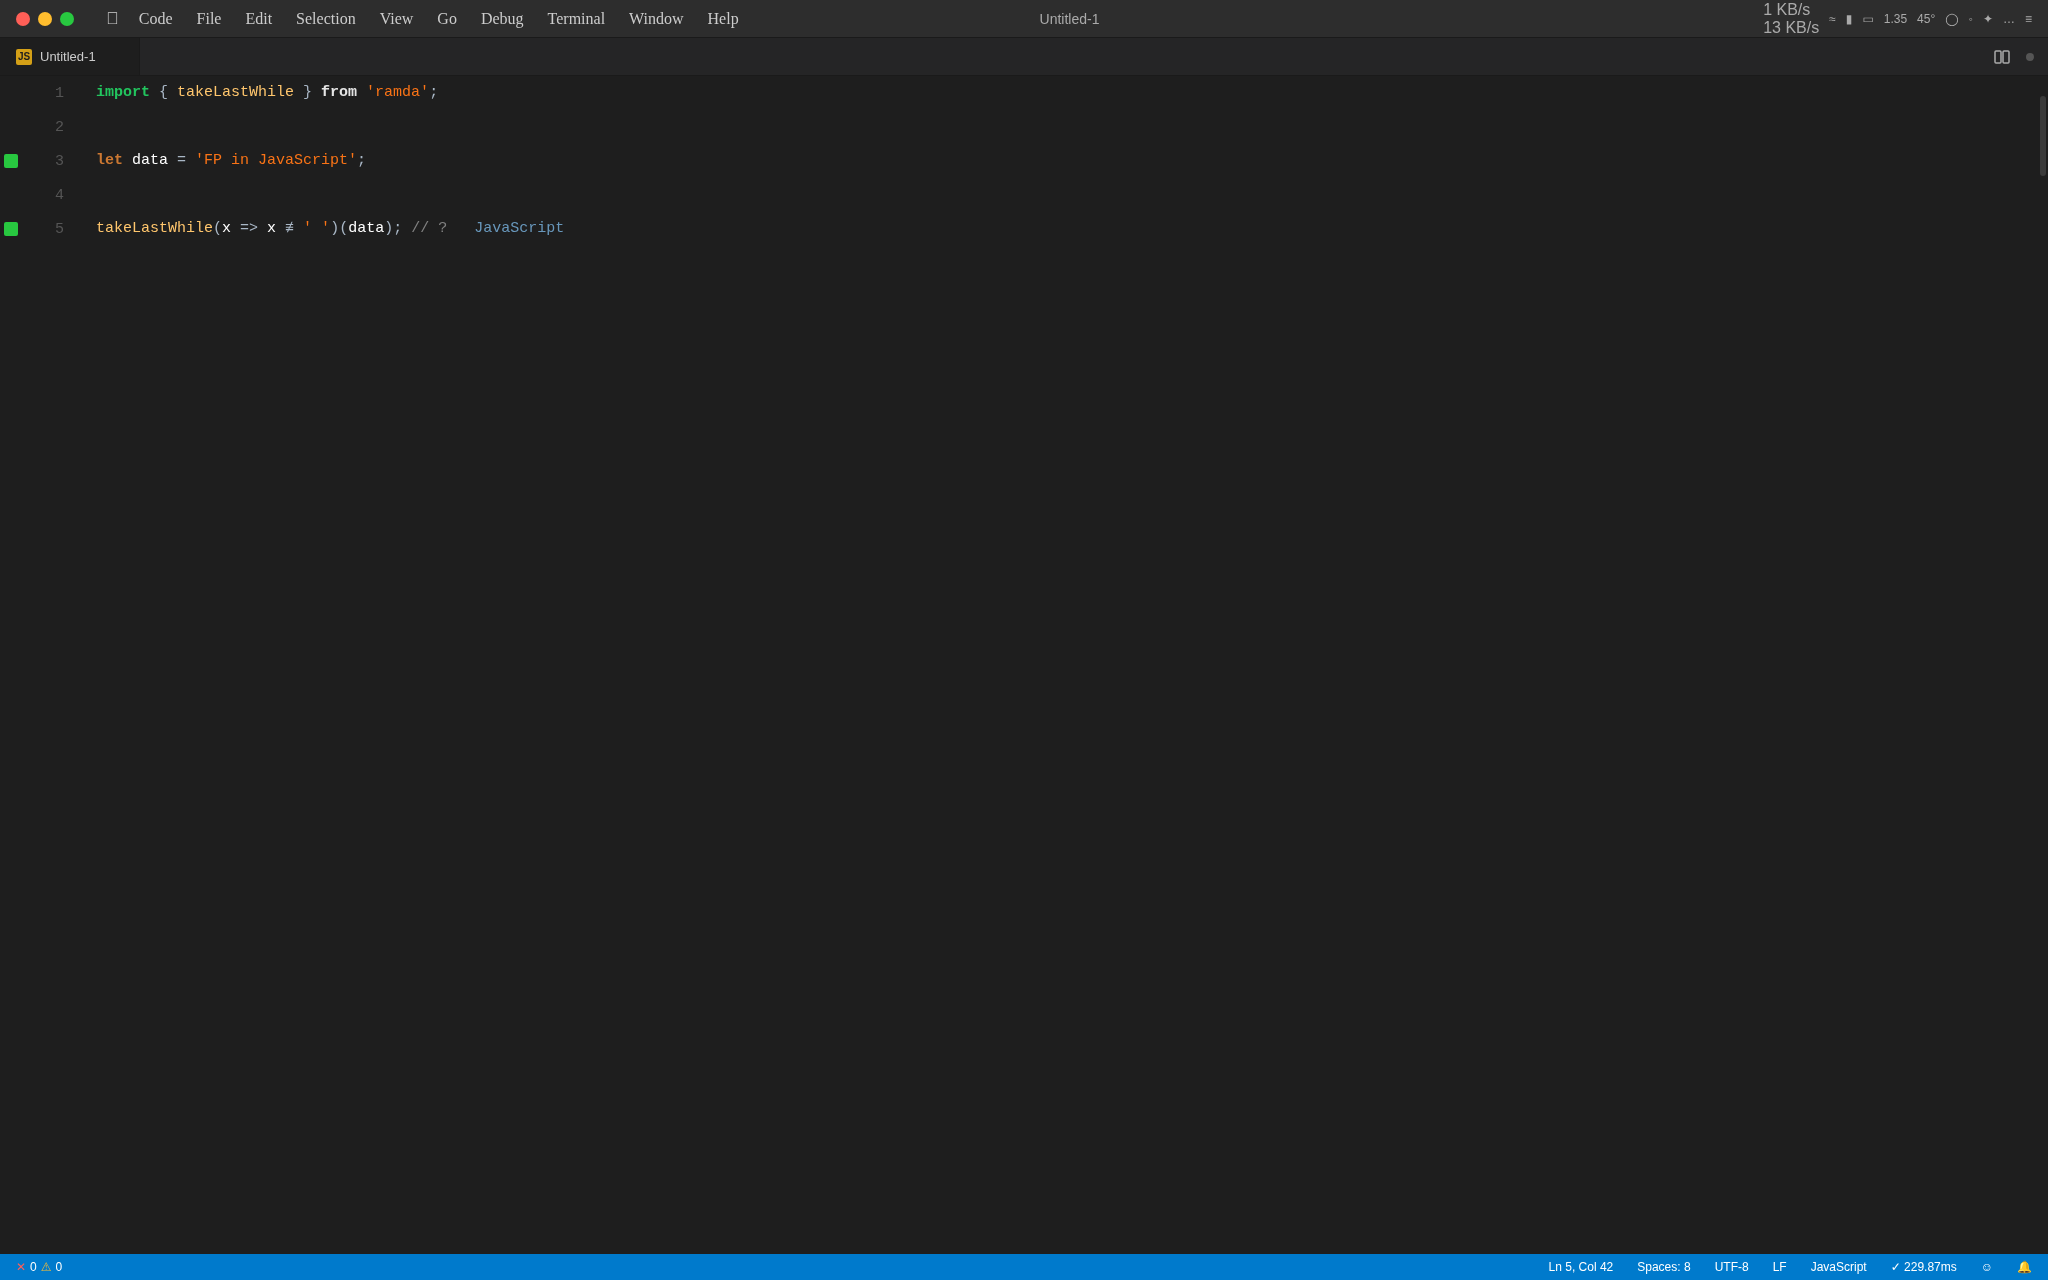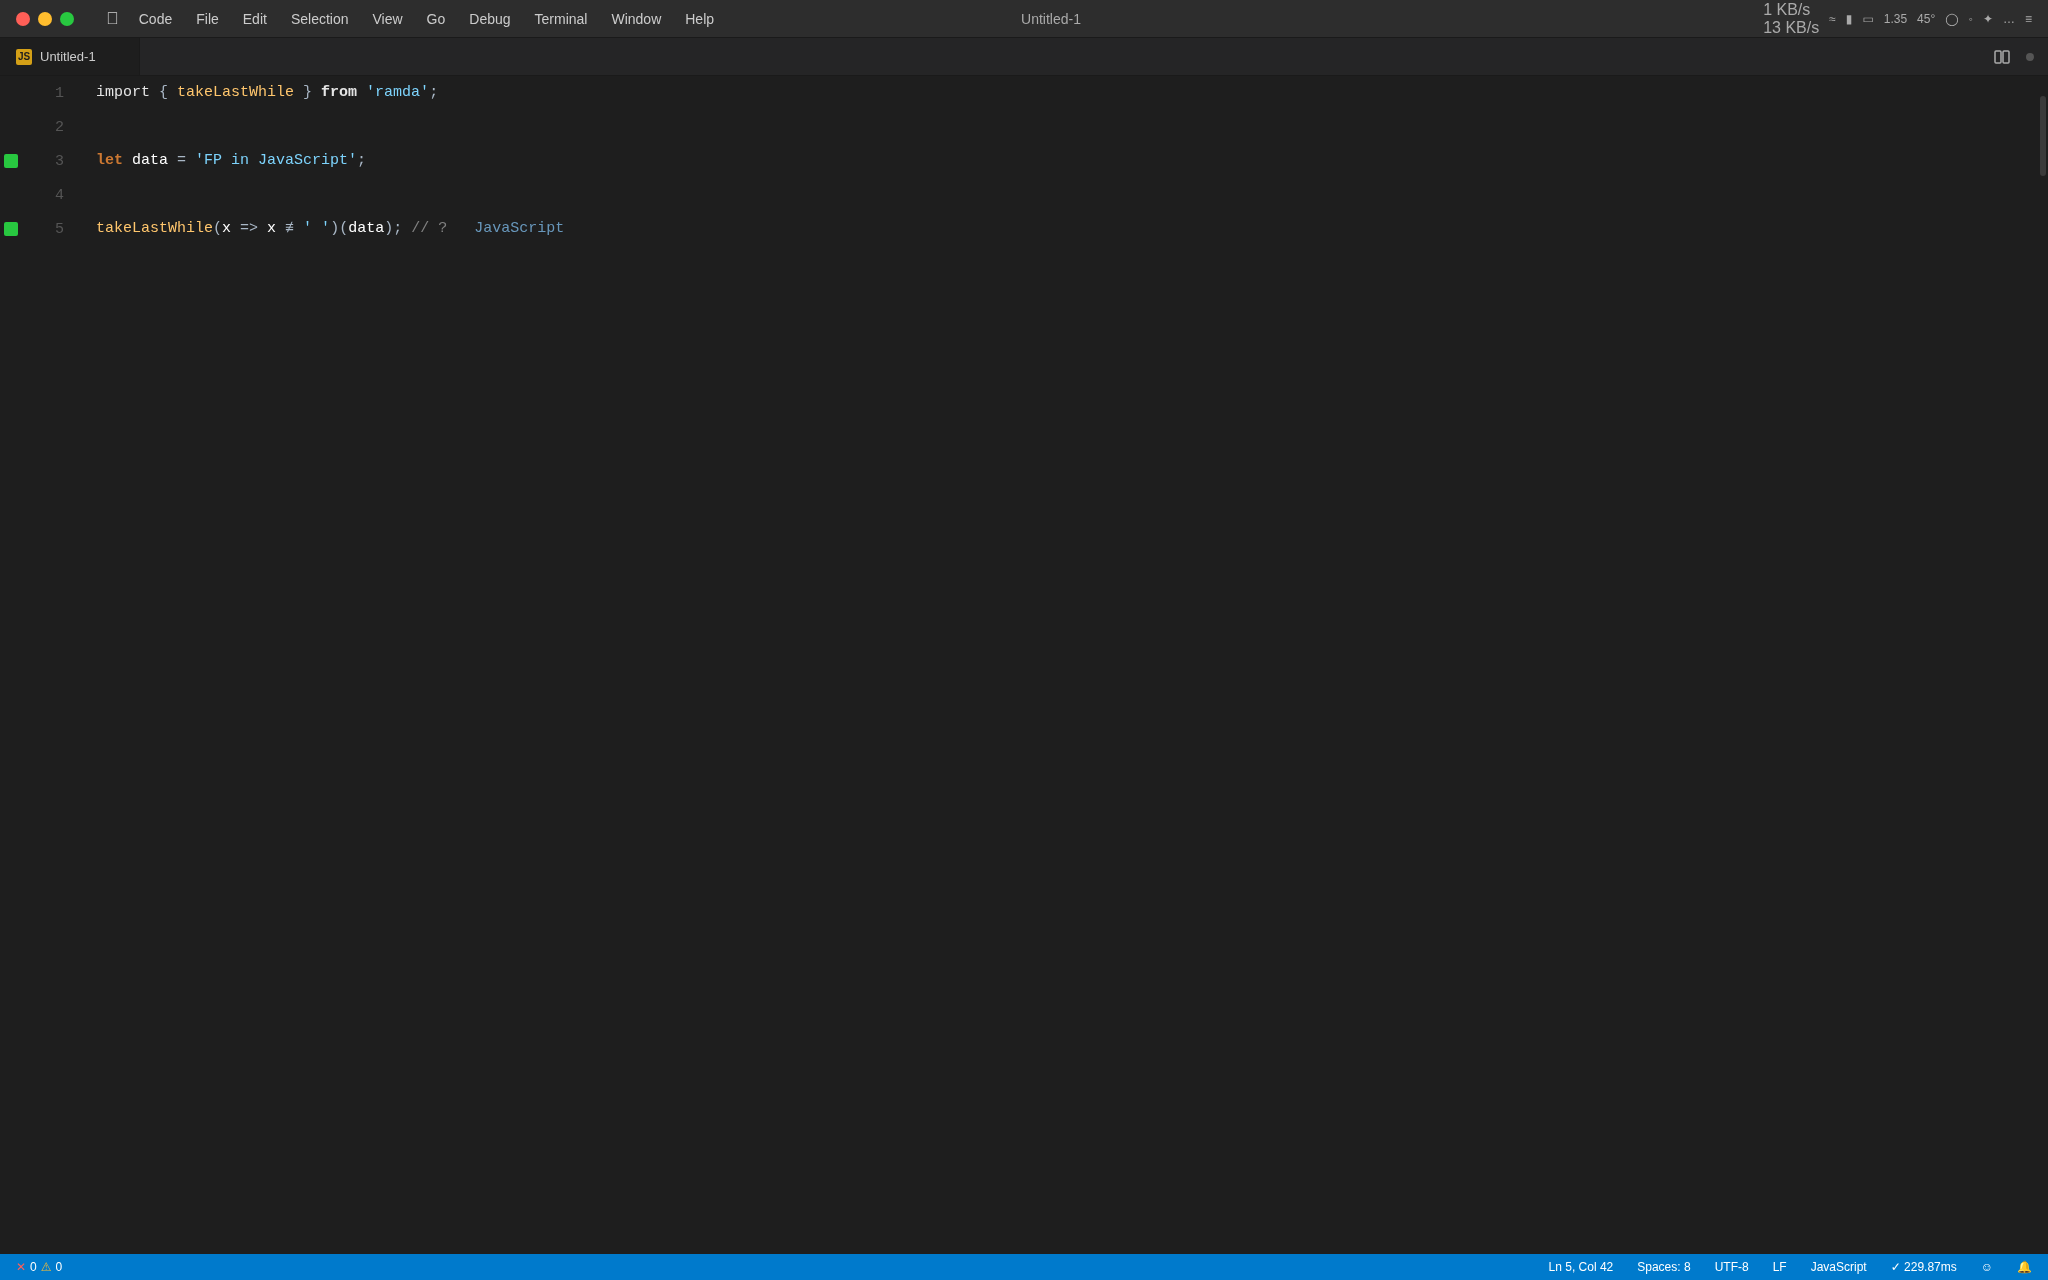--- a/index.html
+++ b/index.html
@@ -42,26 +42,27 @@
     }
     .traffic-light.red { background: #ff5f57; }
     .traffic-light.yellow { background: #ffbd2e; }
     .traffic-light.green { background: #28c840; }
     .menu-bar {
       display: flex;
       align-items: center;
       gap: 4px;
     }
     .menu-item {
-      font-size: 14px;
+      font-size: 16px;
       color: #cccccc;
       padding: 2px 10px;
       border-radius: 4px;
       cursor: pointer;
       white-space: nowrap;
+      font-family: Liberation Serif, serif;
     }
     .apple-icon {
       font-size: 17px;
       color: #cccccc;
       padding: 2px 6px;
       cursor: pointer;
     }
     .title-bar-center {
       flex: 1;
       text-align: center;
@@ -170,25 +171,25 @@
       height: 80px;
       background: #555555;
       border-radius: 3px;
       position: absolute;
       right: 2px;
       top: 20px;
       opacity: 0.5;
     }
 
     
-    .kw-import { color: #e5e5e5; font-weight: normal; }
+    .kw-import { color: #22c55e; font-weight: bold; }
     .kw-let { color: #cc7832; font-weight: bold; }
     .kw-from { color: #e5e5e5; font-weight: bold; }
     .fn-name { color: #ffc66d; }
-    .string { color: #7dd3fc; }
+    .string { color: #f97316; }
     .var-name { color: #ffffff; }
     .punctuation { color: #a9b7c6; }
     .comment { color: #808080; }
     .quill-result { color: #6897bb; }
     .operator { color: #a9b7c6; }
     .arrow { color: #a9b7c6; }
     .not-eq { color: #a9b7c6; }
 
     
     .status-bar {

